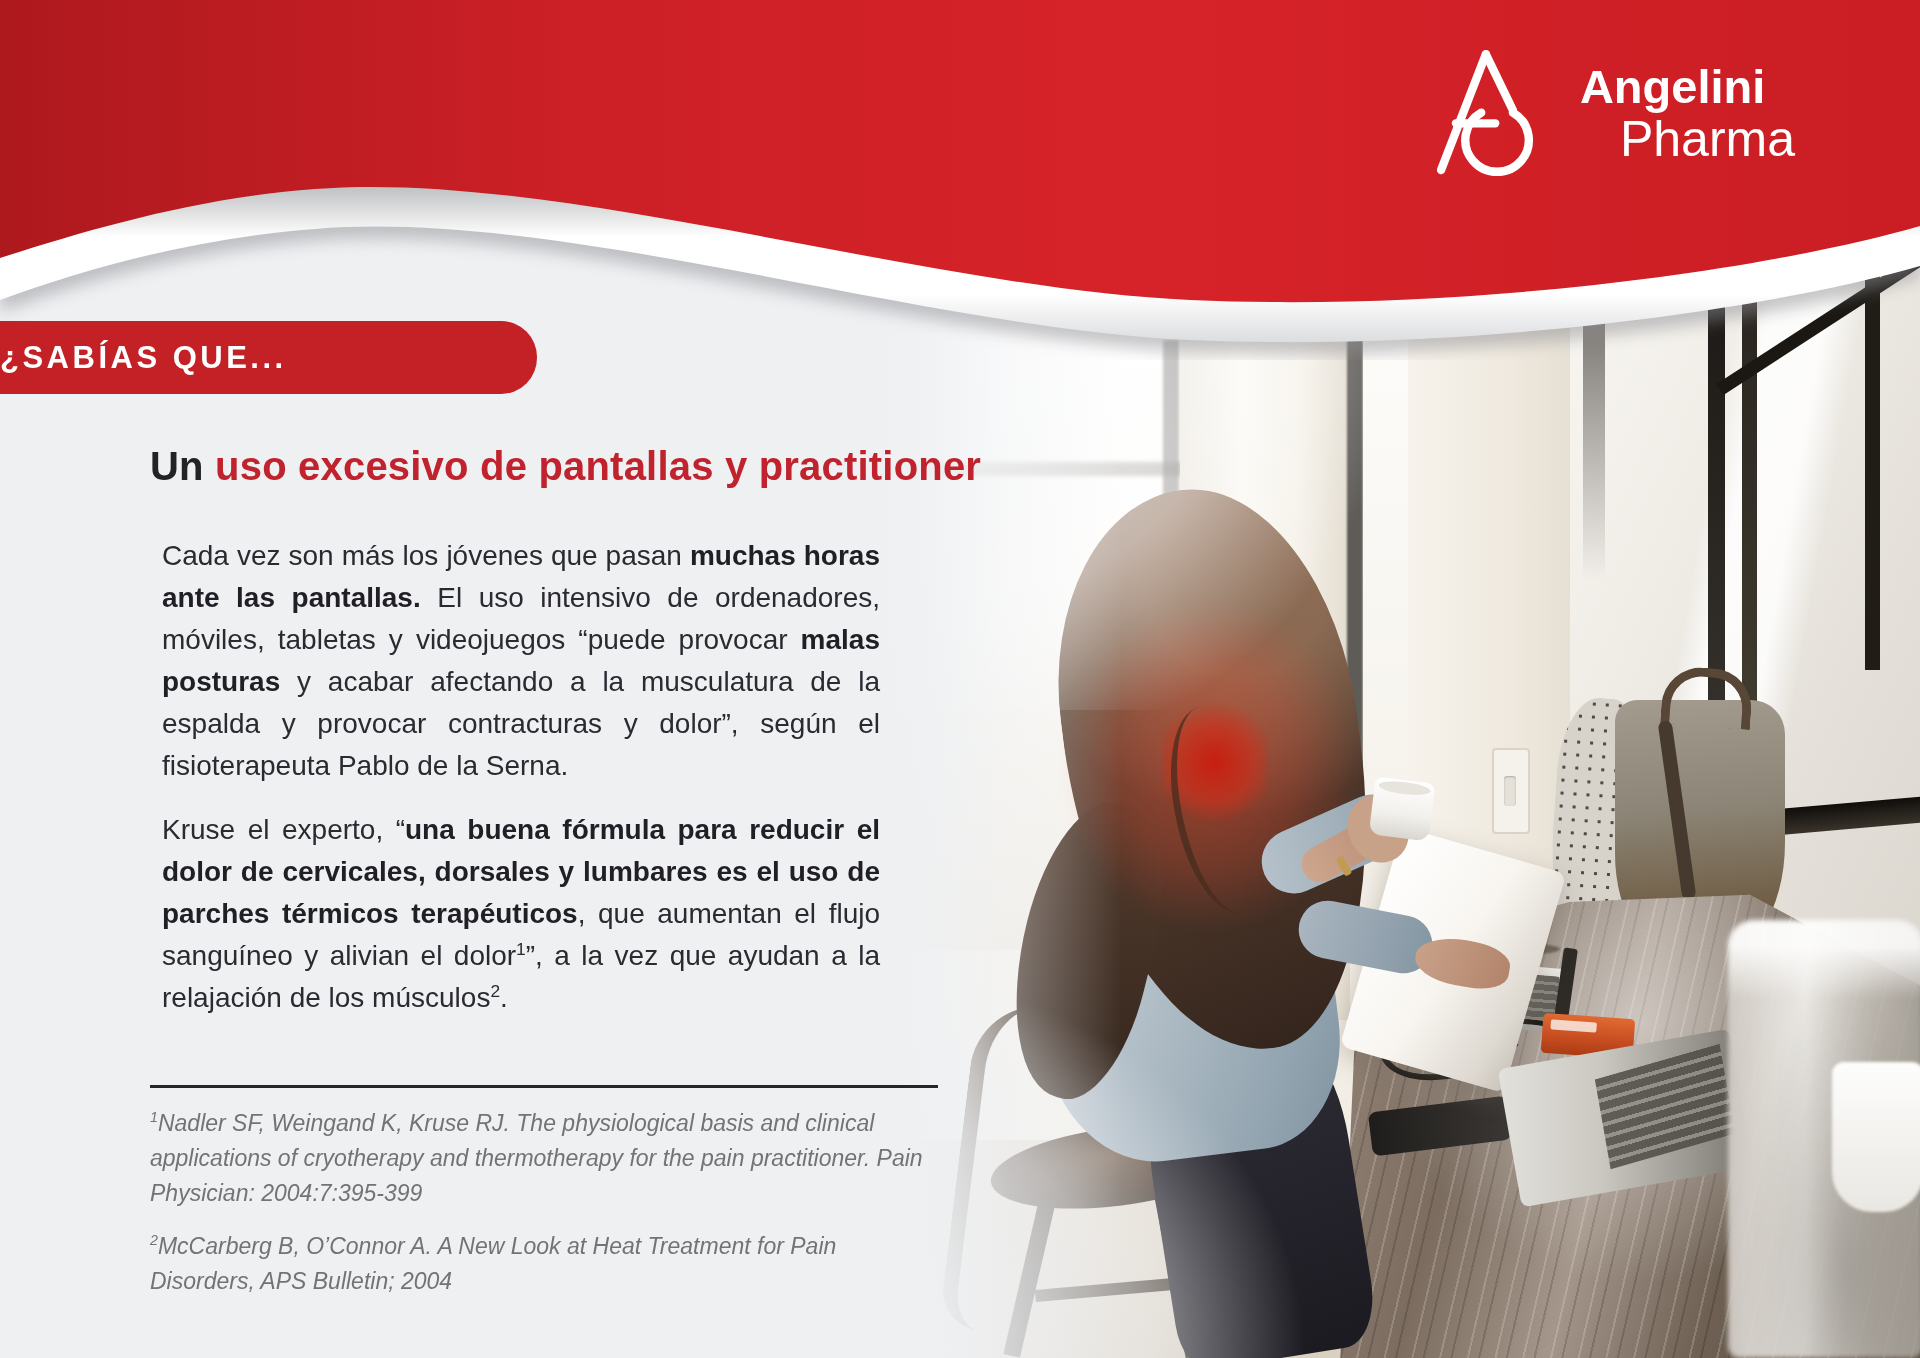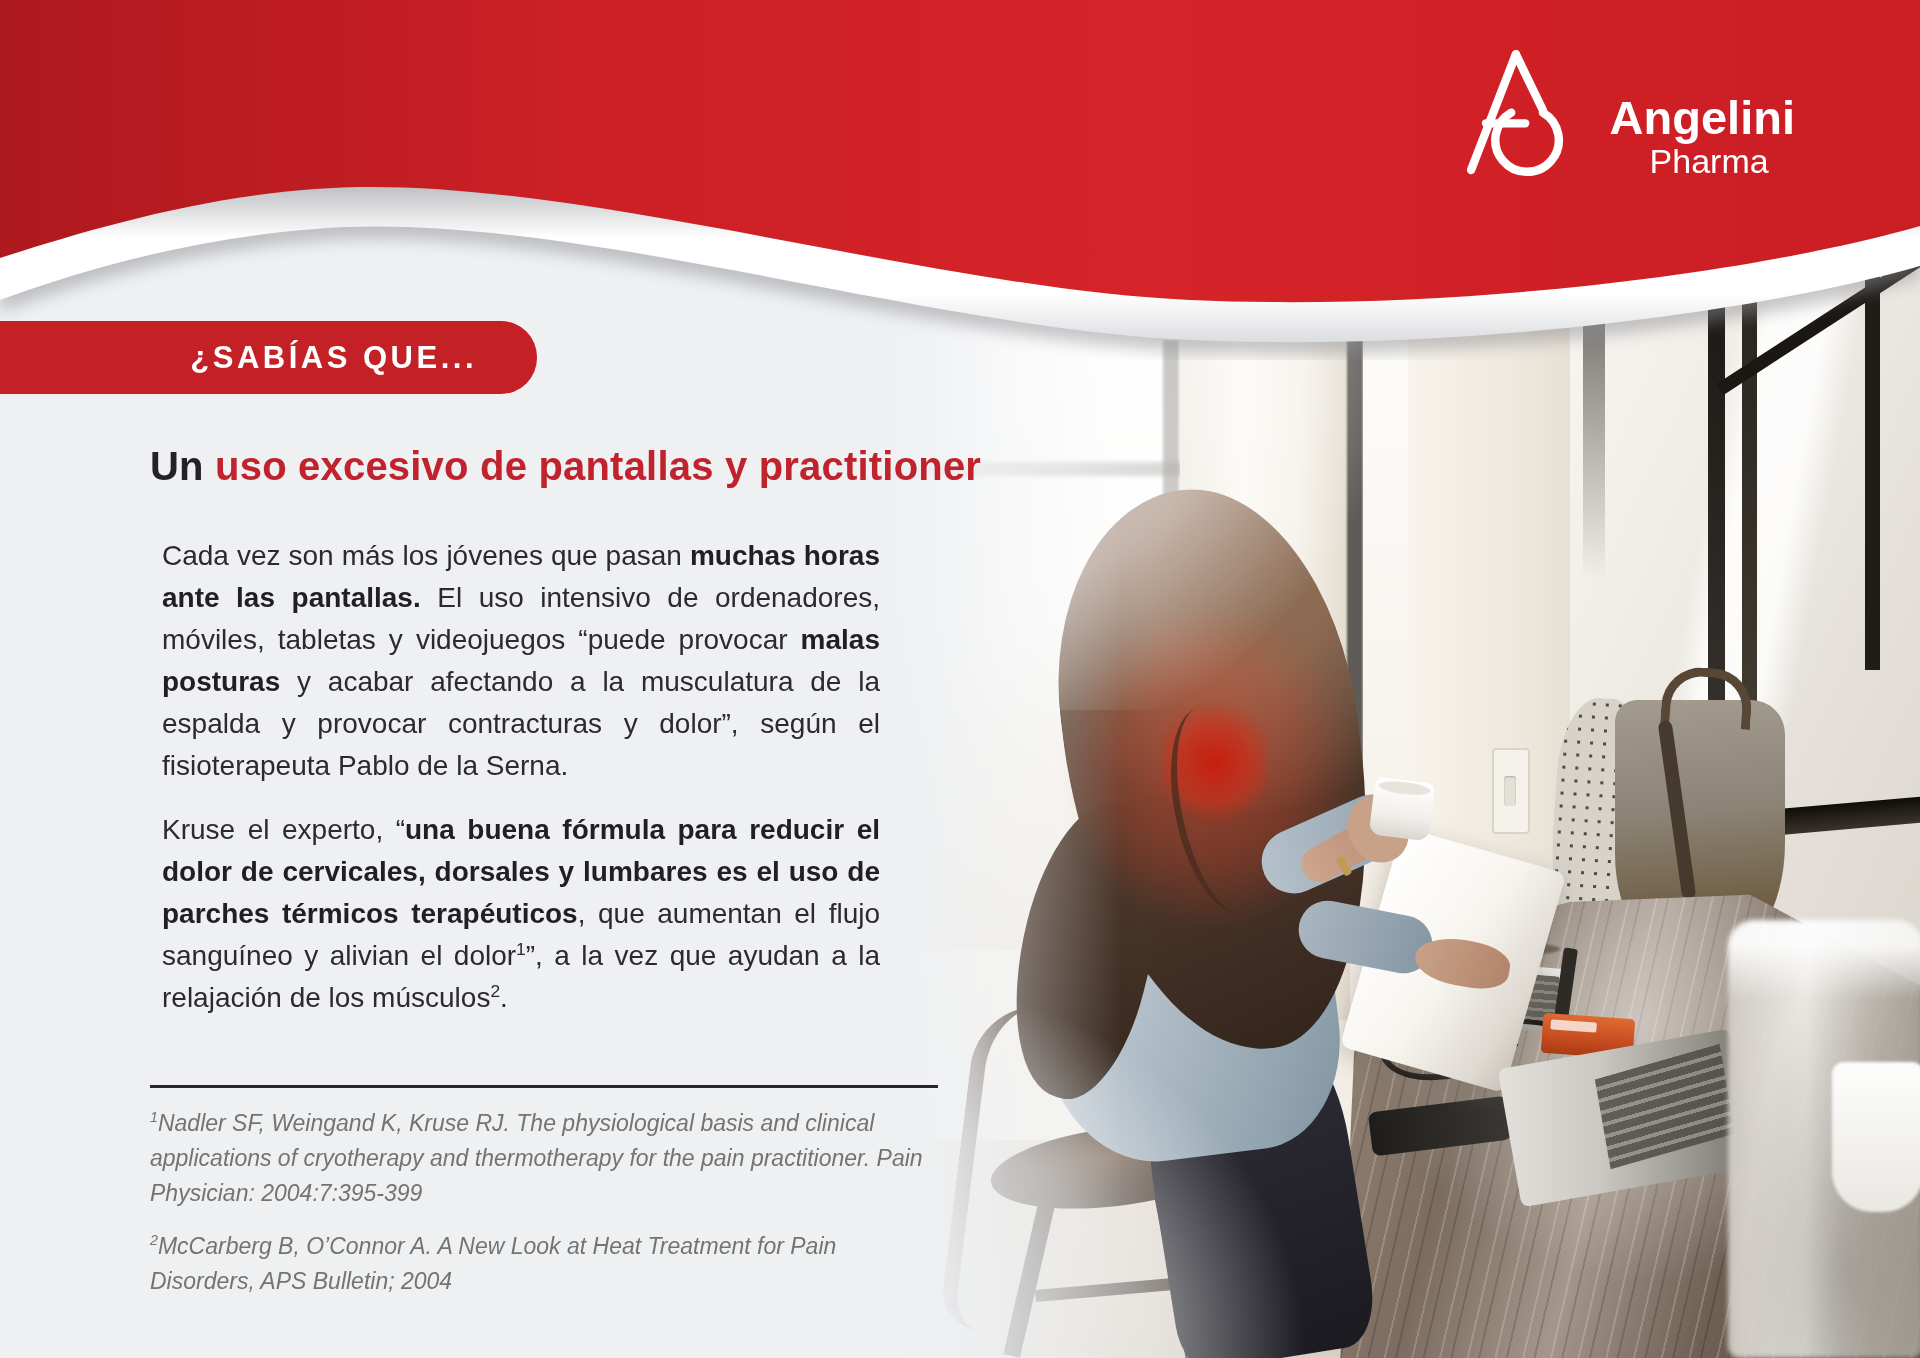--- a/index.html
+++ b/index.html
@@ -113,28 +113,28 @@
   .hand-type{left:545px;top:940px;width:95px;height:46px;border-radius:50% 42% 40% 46%;transform:rotate(10deg);
     background:linear-gradient(100deg,#c9a28a,#b2846a);}
   .haze{left:0;top:150px;width:560px;height:560px;
     background:radial-gradient(circle at 18% 32%,rgba(255,255,255,.92) 0%,rgba(255,255,255,.5) 45%,rgba(255,255,255,0) 72%);}
   .photo-fade{left:0;top:0;right:0;bottom:0;
     background:linear-gradient(90deg,#eef0f2 0%,rgba(238,240,242,.9) 5%,rgba(238,240,242,.4) 13%,rgba(238,240,242,0) 24%),
       radial-gradient(ellipse 640px 560px at 0% 100%,rgba(242,243,245,.96) 0%,rgba(242,243,245,.55) 42%,rgba(242,243,245,0) 68%);}
   
   .wave{position:absolute;left:0;top:0;width:1920px;height:360px;pointer-events:none;}
   
-  .logo{position:absolute;top:48px;right:125px;display:flex;align-items:flex-end;gap:40px;}
+  .logo{position:absolute;top:48px;right:125px;display:flex;align-items:center;gap:40px;}
   .logo-text{color:#ffffff;line-height:1.08;}
   .logo-line1{font-size:47px;font-weight:700;}
-  .logo-line2{font-size:34px;font-weight:400;margin-left:40px;}
+  .logo-line2{font-size:50px;font-weight:400;margin-left:40px;}
   
   .badge{position:absolute;left:0;top:321px;width:537px;height:73px;
     background:var(--brand_red,#c42127);border-radius:0 36px 36px 0;
-    display:flex;align-items:center;justify-content:flex-end;box-sizing:border-box;padding-right:60px;}
+    display:flex;align-items:center;justify-content:flex-start;box-sizing:border-box;padding-right:60px;}
   .badge span{color:#ffffff;font-size:31px;font-weight:700;letter-spacing:3.5px;}
   
   .content{position:absolute;left:150px;top:0;width:742px;padding-top:440px;}
   h1{margin:0;width:920px;font-size:40px;line-height:1.33;font-weight:700;color:var(--text_dark,#232227);letter-spacing:.2px;}
   h1 .red{color:var(--heading_red,#c0232d);}
   .content p.body{margin:12px;margin-top:42px;font-size:28px;line-height:42px;text-align:justify;color:#2b2a31;}
   .content p.body + p.body{margin-top:22px;}
   .content p.body strong{color:#211f26;}
   sup{font-size:62%;line-height:0;}
   .divider{margin:66px 0 0 0;border:none;border-top:3px solid #26252b;width:788px;}

